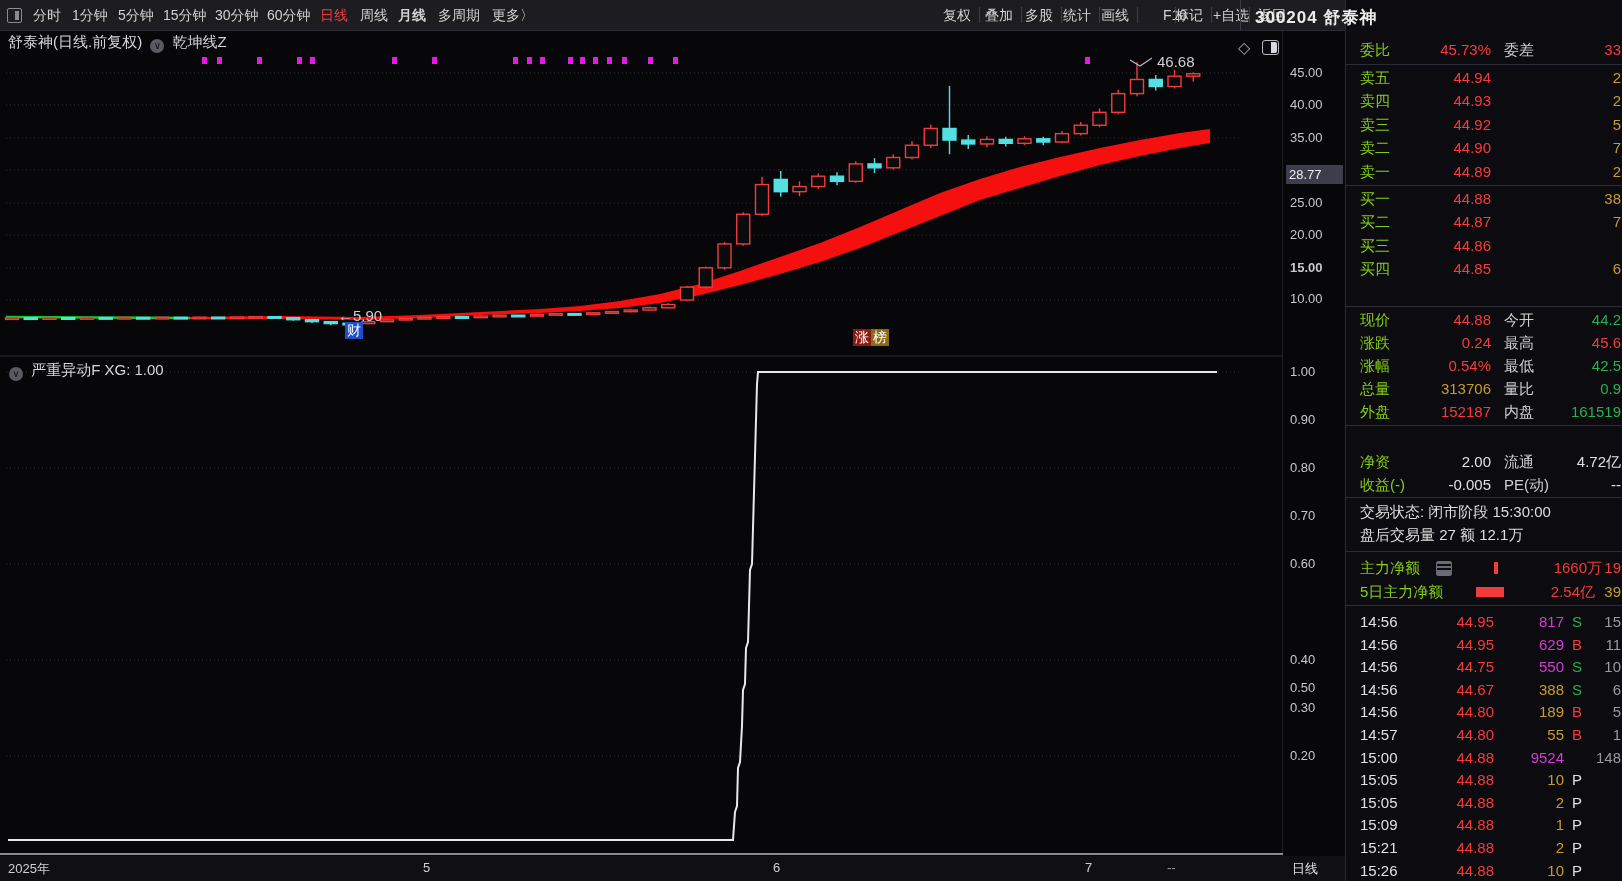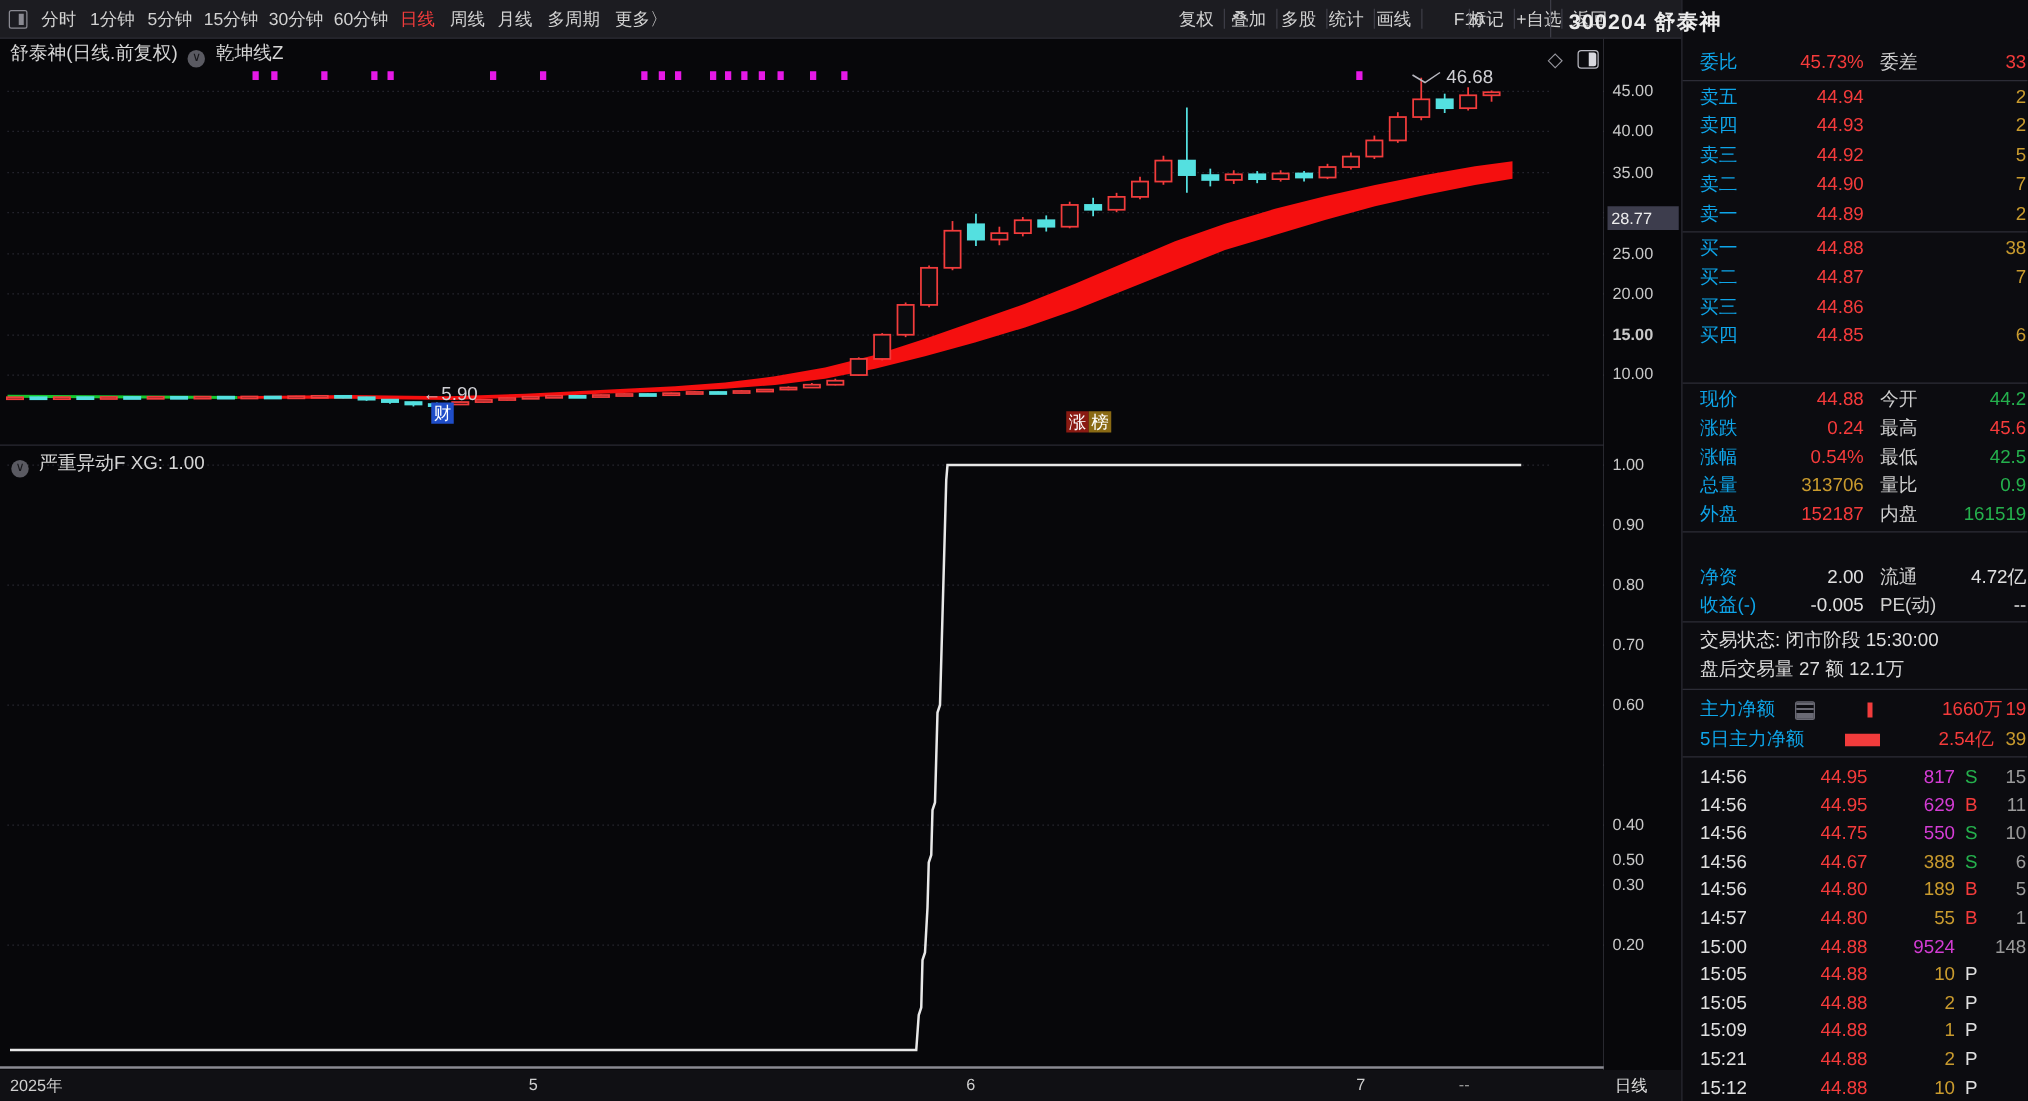--- a/index.html
+++ b/index.html
@@ -23,21 +23,21 @@
   .ax-tag{position:absolute;left:1286px;width:54px;background:#3d3d4d;color:#ededed;font-size:13px;
           text-align:left;padding:2px 0 2px 3px;}
   
   #bottombar{left:0;top:856px;width:1345px;height:25px;background:#101014;}
   .bb-lbl{position:absolute;top:4px;font-size:13px;color:#cfcfcf;}
   
   #rpanel{left:1345px;top:0;width:277px;height:881px;background:#0c0c10;border-left:1px solid #2a2a33;}
   #rp-header{left:1255px;top:6px;width:230px;font-size:17px;font-weight:bold;color:#ececec;letter-spacing:1px;}
   .rp-sep{position:absolute;left:0;width:277px;height:1px;background:#2c2c36;}
   .rp-row{position:absolute;left:0;width:277px;height:23px;font-size:15px;line-height:23px;white-space:nowrap;}
-  .rp-lab{position:absolute;left:14px;color:#0ea5e9;}
+  .rp-lab{position:absolute;left:14px;color:#84cc16;}
   .rp-lab2{position:absolute;left:158px;color:#cfcfcf;}
   .rp-v1{position:absolute;right:132px;text-align:center;}
   .rp-qty{position:absolute;right:2px;}
   .red{color:#f53b3b;} .grn{color:#25b14d;} .yel{color:#c99b2e;} .wht{color:#e0e0e0;}
   .pur{color:#d43cd4;} .gry{color:#9a9a9a;}
   .status-line{position:absolute;left:14px;font-size:15px;color:#dddddd;white-space:nowrap;}
   
   .badge{position:absolute;font-size:14px;line-height:17px;color:#fff;padding:0 2px;}
   .anno{position:absolute;font-size:15px;color:#cfcfd4;white-space:nowrap;}
   .corner-ico{position:absolute;color:#9a9aa2;font-size:14px;}
@@ -258,21 +258,21 @@
     </div>
   <div id="tb-periods">
       <div class="tb-item" style="left:33px;">分时</div>
       <div class="tb-item" style="left:72px;">1分钟</div>
       <div class="tb-item" style="left:118px;">5分钟</div>
       <div class="tb-item" style="left:163px;">15分钟</div>
       <div class="tb-item" style="left:215px;">30分钟</div>
       <div class="tb-item" style="left:267px;">60分钟</div>
       <div class="tb-item sel" style="left:320px;">日线</div>
       <div class="tb-item" style="left:360px;">周线</div>
-      <div class="tb-item" style="left:398px;">月线</div>
+      <div class="tb-item" style="left:398px;font-weight:bold;">月线</div>
       <div class="tb-item" style="left:438px;">多周期</div>
       <div class="tb-item" style="left:492px;">更多〉</div>
     </div>
   <div id="tb-tools">
       <div class="tb-item" style="left:943px;">复权</div>
       <div class="tb-sep" style="left:979px;"></div>
       <div class="tb-item" style="left:985px;">叠加</div>
       <div class="tb-sep" style="left:1021px;"></div>
       <div class="tb-item" style="left:1025px;">多股</div>
       <div class="tb-sep" style="left:1061px;"></div>
@@ -533,20 +533,20 @@
       <div class="abs gry" style="right:2px;"></div>
     </div>
     <div class="rp-row" style="top:836px;">
       <div class="abs wht" style="left:14px;">15:21</div>
       <div class="abs red" style="left:70px;width:78px;text-align:right;">44.88</div>
       <div class="abs yel" style="left:150px;width:68px;text-align:right;">2</div>
       <div class="abs wht" style="left:226px;">P</div>
       <div class="abs gry" style="right:2px;"></div>
     </div>
     <div class="rp-row" style="top:858.6px;">
-      <div class="abs wht" style="left:14px;">15:12</div>
+      <div class="abs wht" style="left:14px;">15:26</div>
       <div class="abs red" style="left:70px;width:78px;text-align:right;">44.88</div>
       <div class="abs yel" style="left:150px;width:68px;text-align:right;">10</div>
       <div class="abs wht" style="left:226px;">P</div>
       <div class="abs gry" style="right:2px;"></div>
     </div>
   </div>
 <div id="rp-header" class="abs">300204 舒泰神</div>
 
 </body></html>

